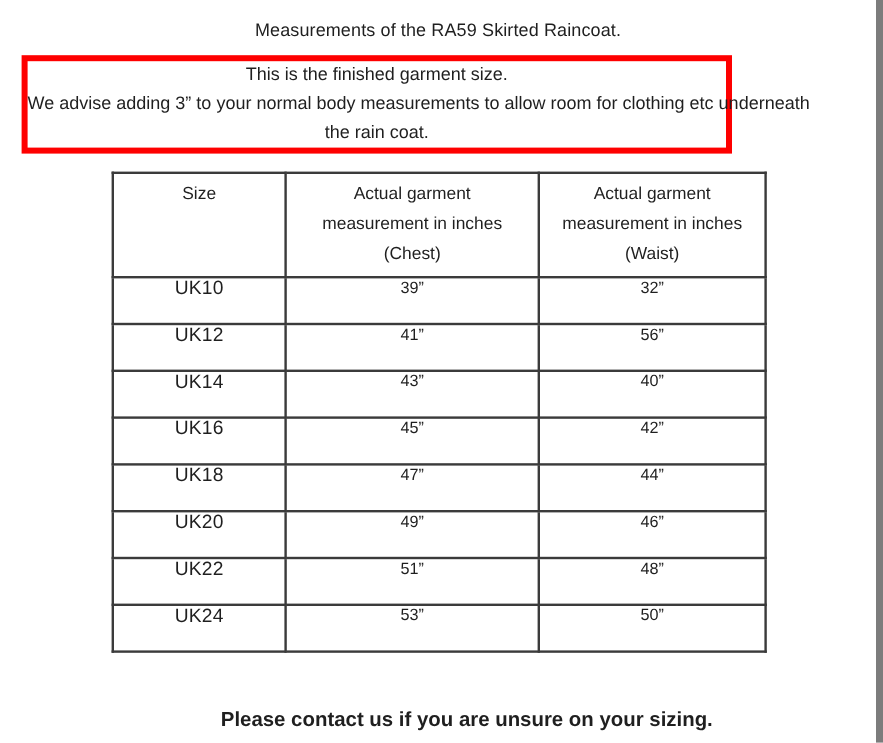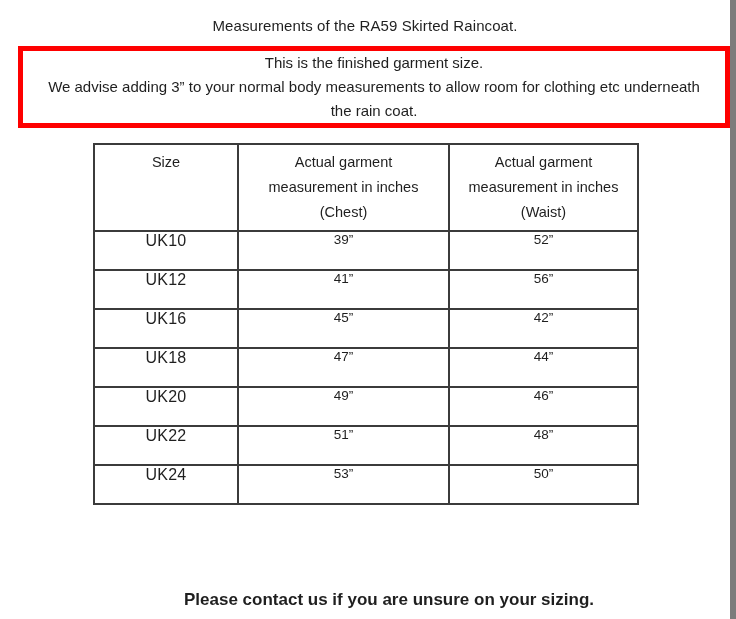--- a/index.html
+++ b/index.html
@@ -30,21 +30,21 @@
     width: 730px;
     text-align: center;
     font-weight: normal;
     font-size: 15px;
     letter-spacing: 0.1px;
   }
   .notice-box {
     position: absolute;
     top: 46px;
     left: 18px;
-    width: 712px;
+    width: 592px;
     height: 82px;
     box-sizing: border-box;
     border: 5px solid #fe0000;
     background: #ffffff;
   }
   .notice-inner {
     width: 100%;
     height: 100%;
     display: flex;
     flex-direction: column;
@@ -127,26 +127,31 @@
     </th>
     <th class="col-waist">
       <div>Actual garment</div>
       <div>measurement in inches</div>
       <div>(Waist)</div>
     </th>
   </tr>
   <tr class="data-row">
     <td class="size-cell">UK10</td>
     <td class="val-cell">39”</td>
-    <td class="val-cell">52”</td>
+    <td class="val-cell">32”</td>
   </tr>
   <tr class="data-row">
     <td class="size-cell">UK12</td>
     <td class="val-cell">41”</td>
     <td class="val-cell">56”</td>
+  </tr>
+  <tr class="data-row">
+    <td class="size-cell">UK14</td>
+    <td class="val-cell">43”</td>
+    <td class="val-cell">40”</td>
   </tr>
   <tr class="data-row">
     <td class="size-cell">UK16</td>
     <td class="val-cell">45”</td>
     <td class="val-cell">42”</td>
   </tr>
   <tr class="data-row">
     <td class="size-cell">UK18</td>
     <td class="val-cell">47”</td>
     <td class="val-cell">44”</td>

